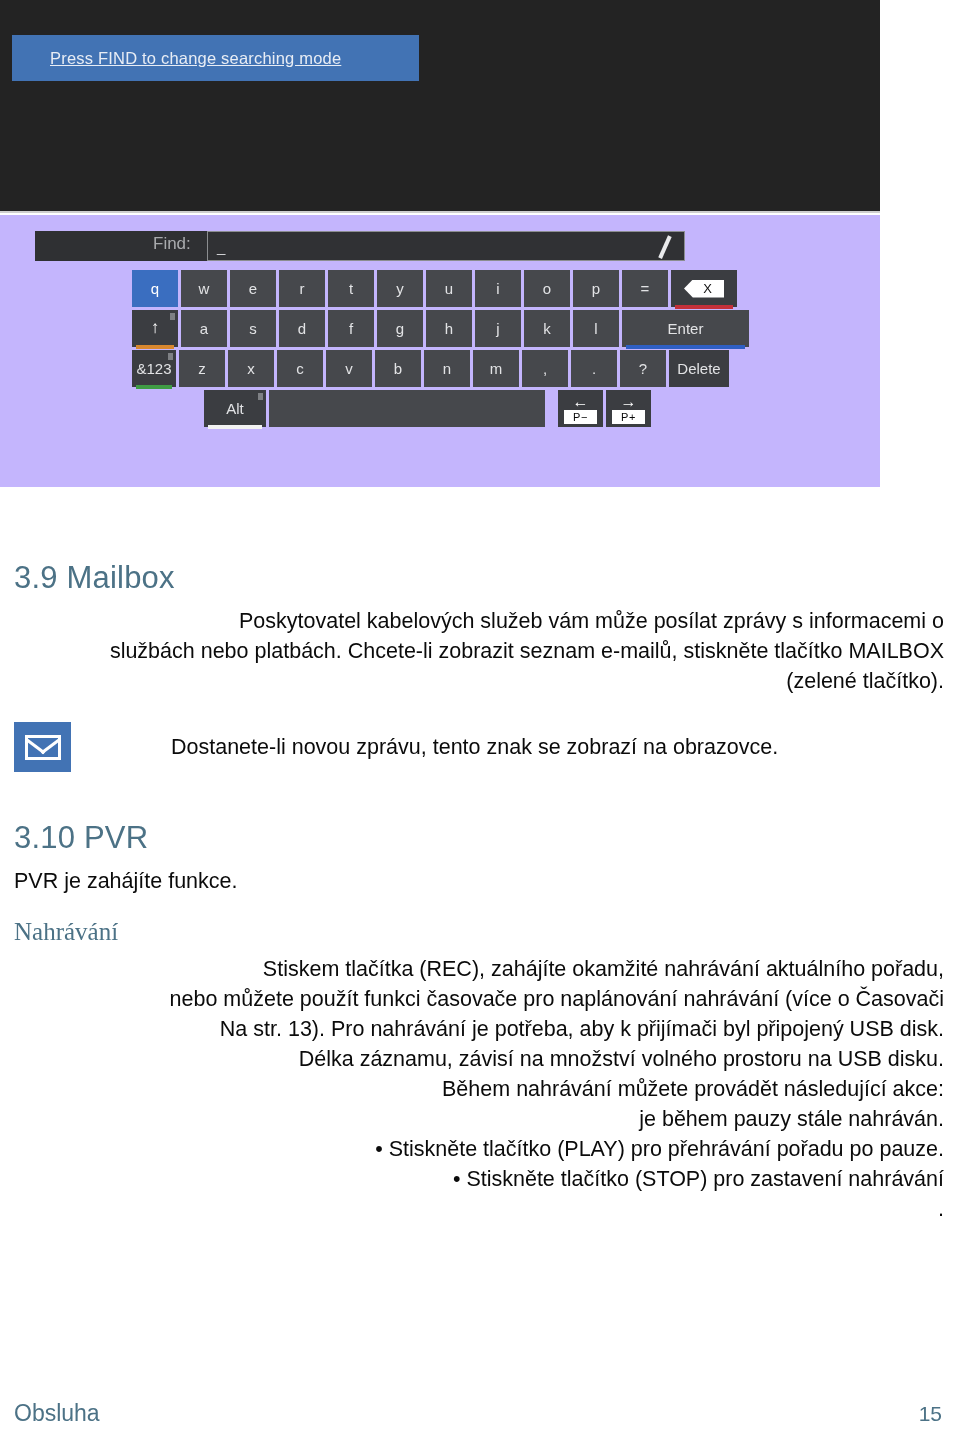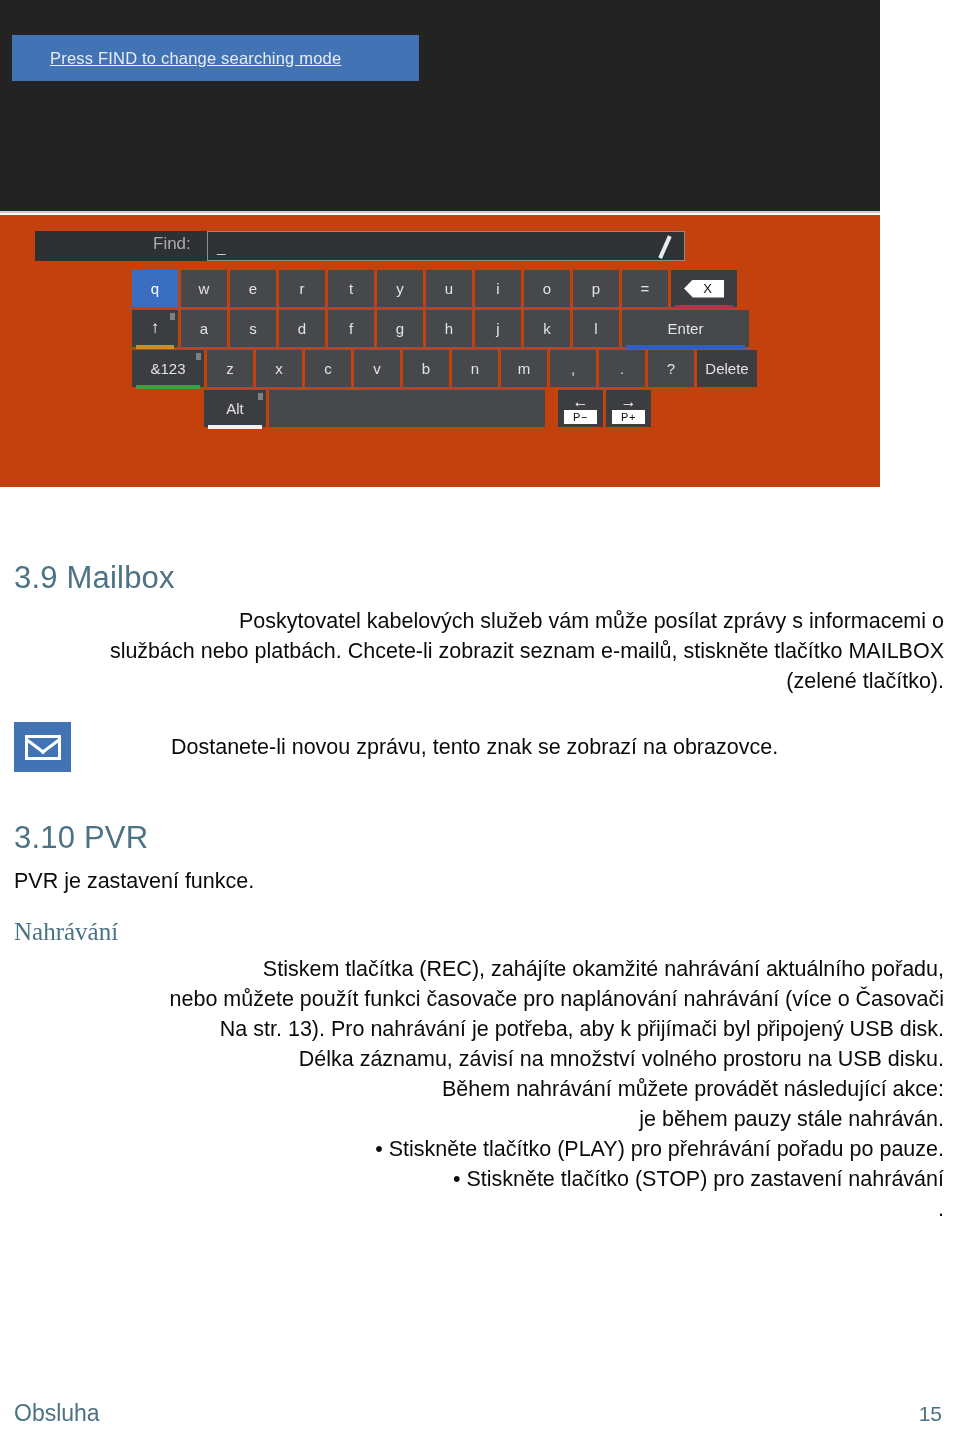--- a/index.html
+++ b/index.html
@@ -49,21 +49,21 @@
     padding-left: 38px;
     text-decoration: underline;
   }
 
   .tv-lower {
     position: absolute;
     left: 0;
     top: 215px;
     width: 880px;
     height: 272px;
-    background: #c2410c;
+    background: #c4b5fd;
   }
 
   
   .find-row {
     position: absolute;
     left: 35px;
     top: 16px;
     width: 650px;
     height: 30px;
   }
@@ -162,21 +162,21 @@
     right: 3px;
     top: 3px;
     width: 5px;
     height: 7px;
     background: #7e8084;
   }
 
   .key.w-back { width: 66px; background: #3b3d41; }
   .key.w-shift { width: 46px; background: #3b3d41; }
   .key.w-enter { width: 127px; background: #46484c; }
-  .key.w-sym { width: 72px; background: #3b3d41; }
+  .key.w-sym { width: 44px; background: #3b3d41; }
   .key.w-del { width: 60px; background: #3b3d41; }
   .key.w-alt { width: 62px; background: #3b3d41; }
   .key.w-space { width: 276px; background: #46484c; }
   .key.w-arrow { width: 45px; background: #3b3d41; flex-direction: column; }
 
   .backsp-glyph {
     width: 40px;
     height: 18px;
     background: #ffffff;
     position: relative;
@@ -429,21 +429,21 @@
 
   <div class="mail-block">
     <span class="mail-icon">
       <span class="env"></span>
     </span>
     <span class="mail-text">Dostanete-li novou zprávu, tento znak se zobrazí na obrazovce.</span>
   </div>
 
   <h2 class="h2" style="margin-top:48px">3.10 PVR</h2>
 
-  <div class="p">PVR je zastavení funkce.</div>
+  <div class="p">PVR je zahájíte funkce.</div>
 
   <h3 class="h3">Nahrávání</h3>
 
   <div class="p">
     <span class="ln">Stiskem tlačítka (REC), zahájíte okamžité nahrávání aktuálního pořadu,</span>
     <span class="ln">nebo můžete použít funkci časovače pro naplánování nahrávání (více o Časovači</span>
     <span class="ln">Na str. 13). Pro nahrávání je potřeba, aby k přijímači byl připojený USB disk.</span>
     <span class="ln">Délka záznamu, závisí na množství volného prostoru na USB disku.</span>
     <span class="ln"> Během nahrávání můžete provádět následující akce:</span>
     <span class="ln ind">je během pauzy stále nahráván.</span>

